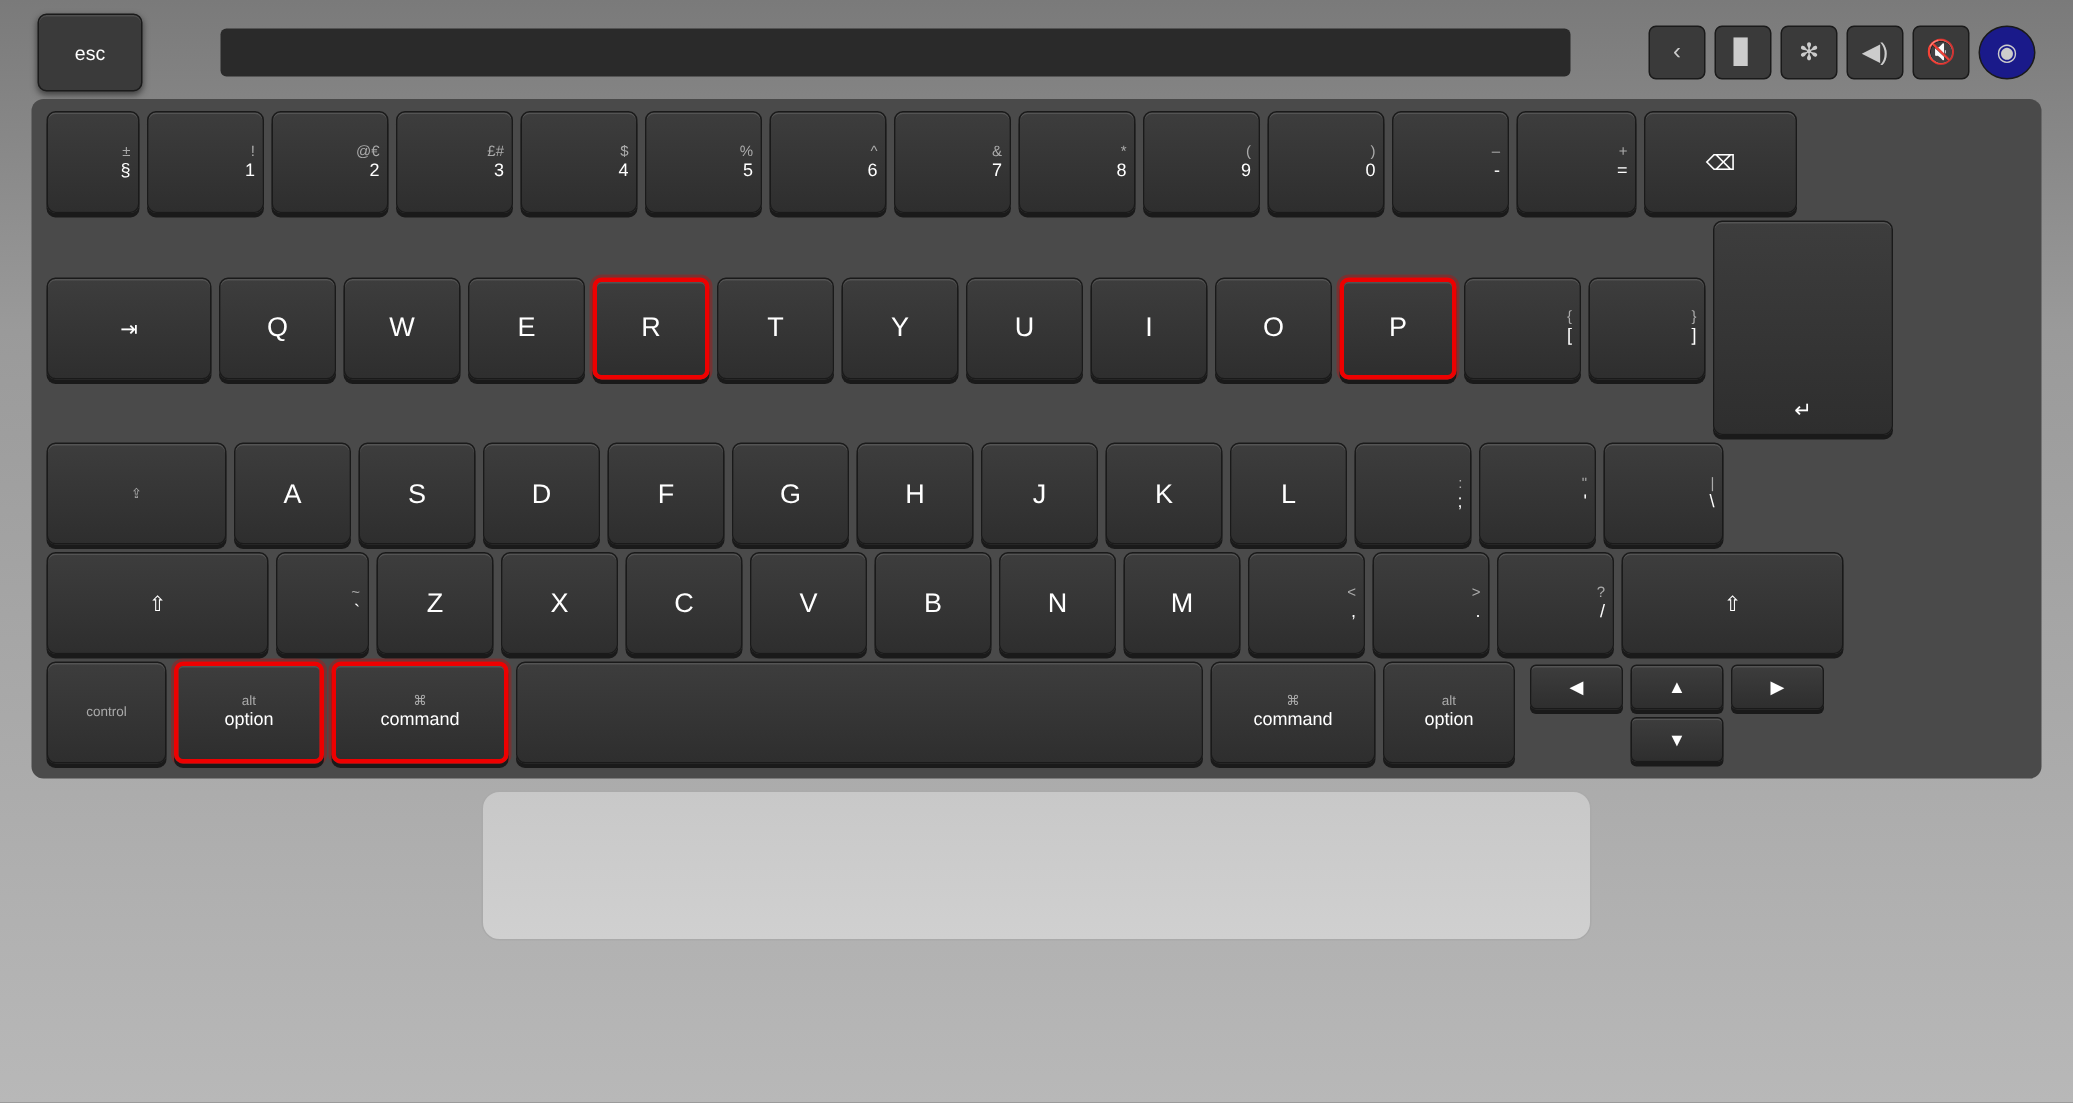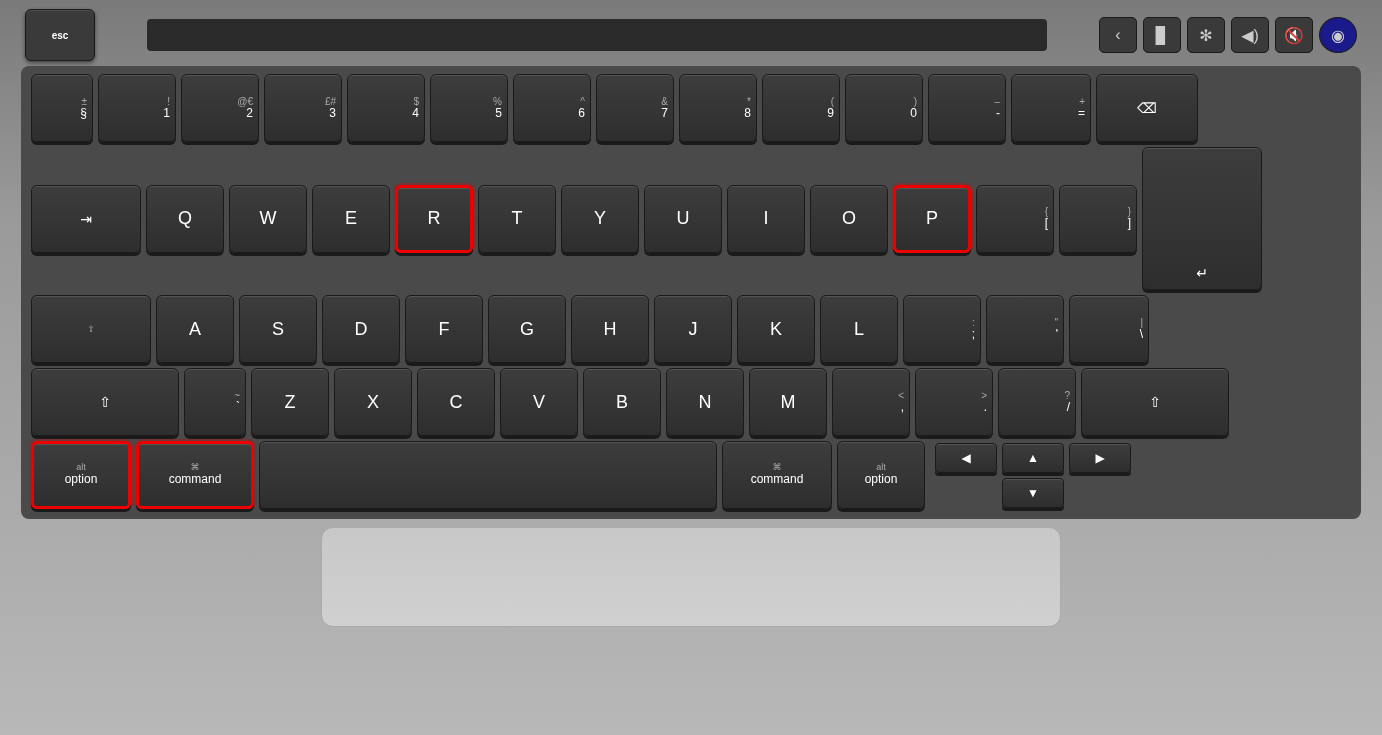--- a/index.html
+++ b/index.html
@@ -45,22 +45,22 @@
 
     .esc-key {
       background: #3a3a3a;
       color: #fff;
       border-radius: 6px;
       width: 70px;
       height: 52px;
       display: flex;
       align-items: center;
       justify-content: center;
-      font-size: 10px;
-      font-weight: 700;
+      font-size: 13px;
+      font-weight: 400;
       border: 1px solid #1a1a1a;
       box-shadow: 0 2px 4px rgba(0,0,0,0.5), inset 0 1px 0 rgba(255,255,255,0.1);
     }
 
     .touch-bar-strip {
       width: 900px;
       height: 32px;
       background: #2a2a2a;
       border-radius: 4px;
     }
@@ -400,20 +400,23 @@
       <div class="key k-std">
         <span class="key-top">?</span>
         <span class="key-bottom">/</span>
       </div>
       <div class="key k-shift-r">
         <span class="key-center">⇧</span>
       </div>
     </div>
 
     <div class="key-row">
+      <div class="key k-ctrl">
+        <span class="key-label-sm">control</span>
+      </div>
       <div class="key k-opt key-highlight" style="display:flex; flex-direction:column; align-items:center; justify-content:center;">
         <span class="key-label-sm">alt</span>
         <span class="key-label-main">option</span>
       </div>
       <div class="key k-cmd key-highlight" style="display:flex; flex-direction:column; align-items:center; justify-content:center;">
         <span class="key-label-sm">⌘</span>
         <span class="key-label-main">command</span>
       </div>
       <div class="key k-space">
       </div>

